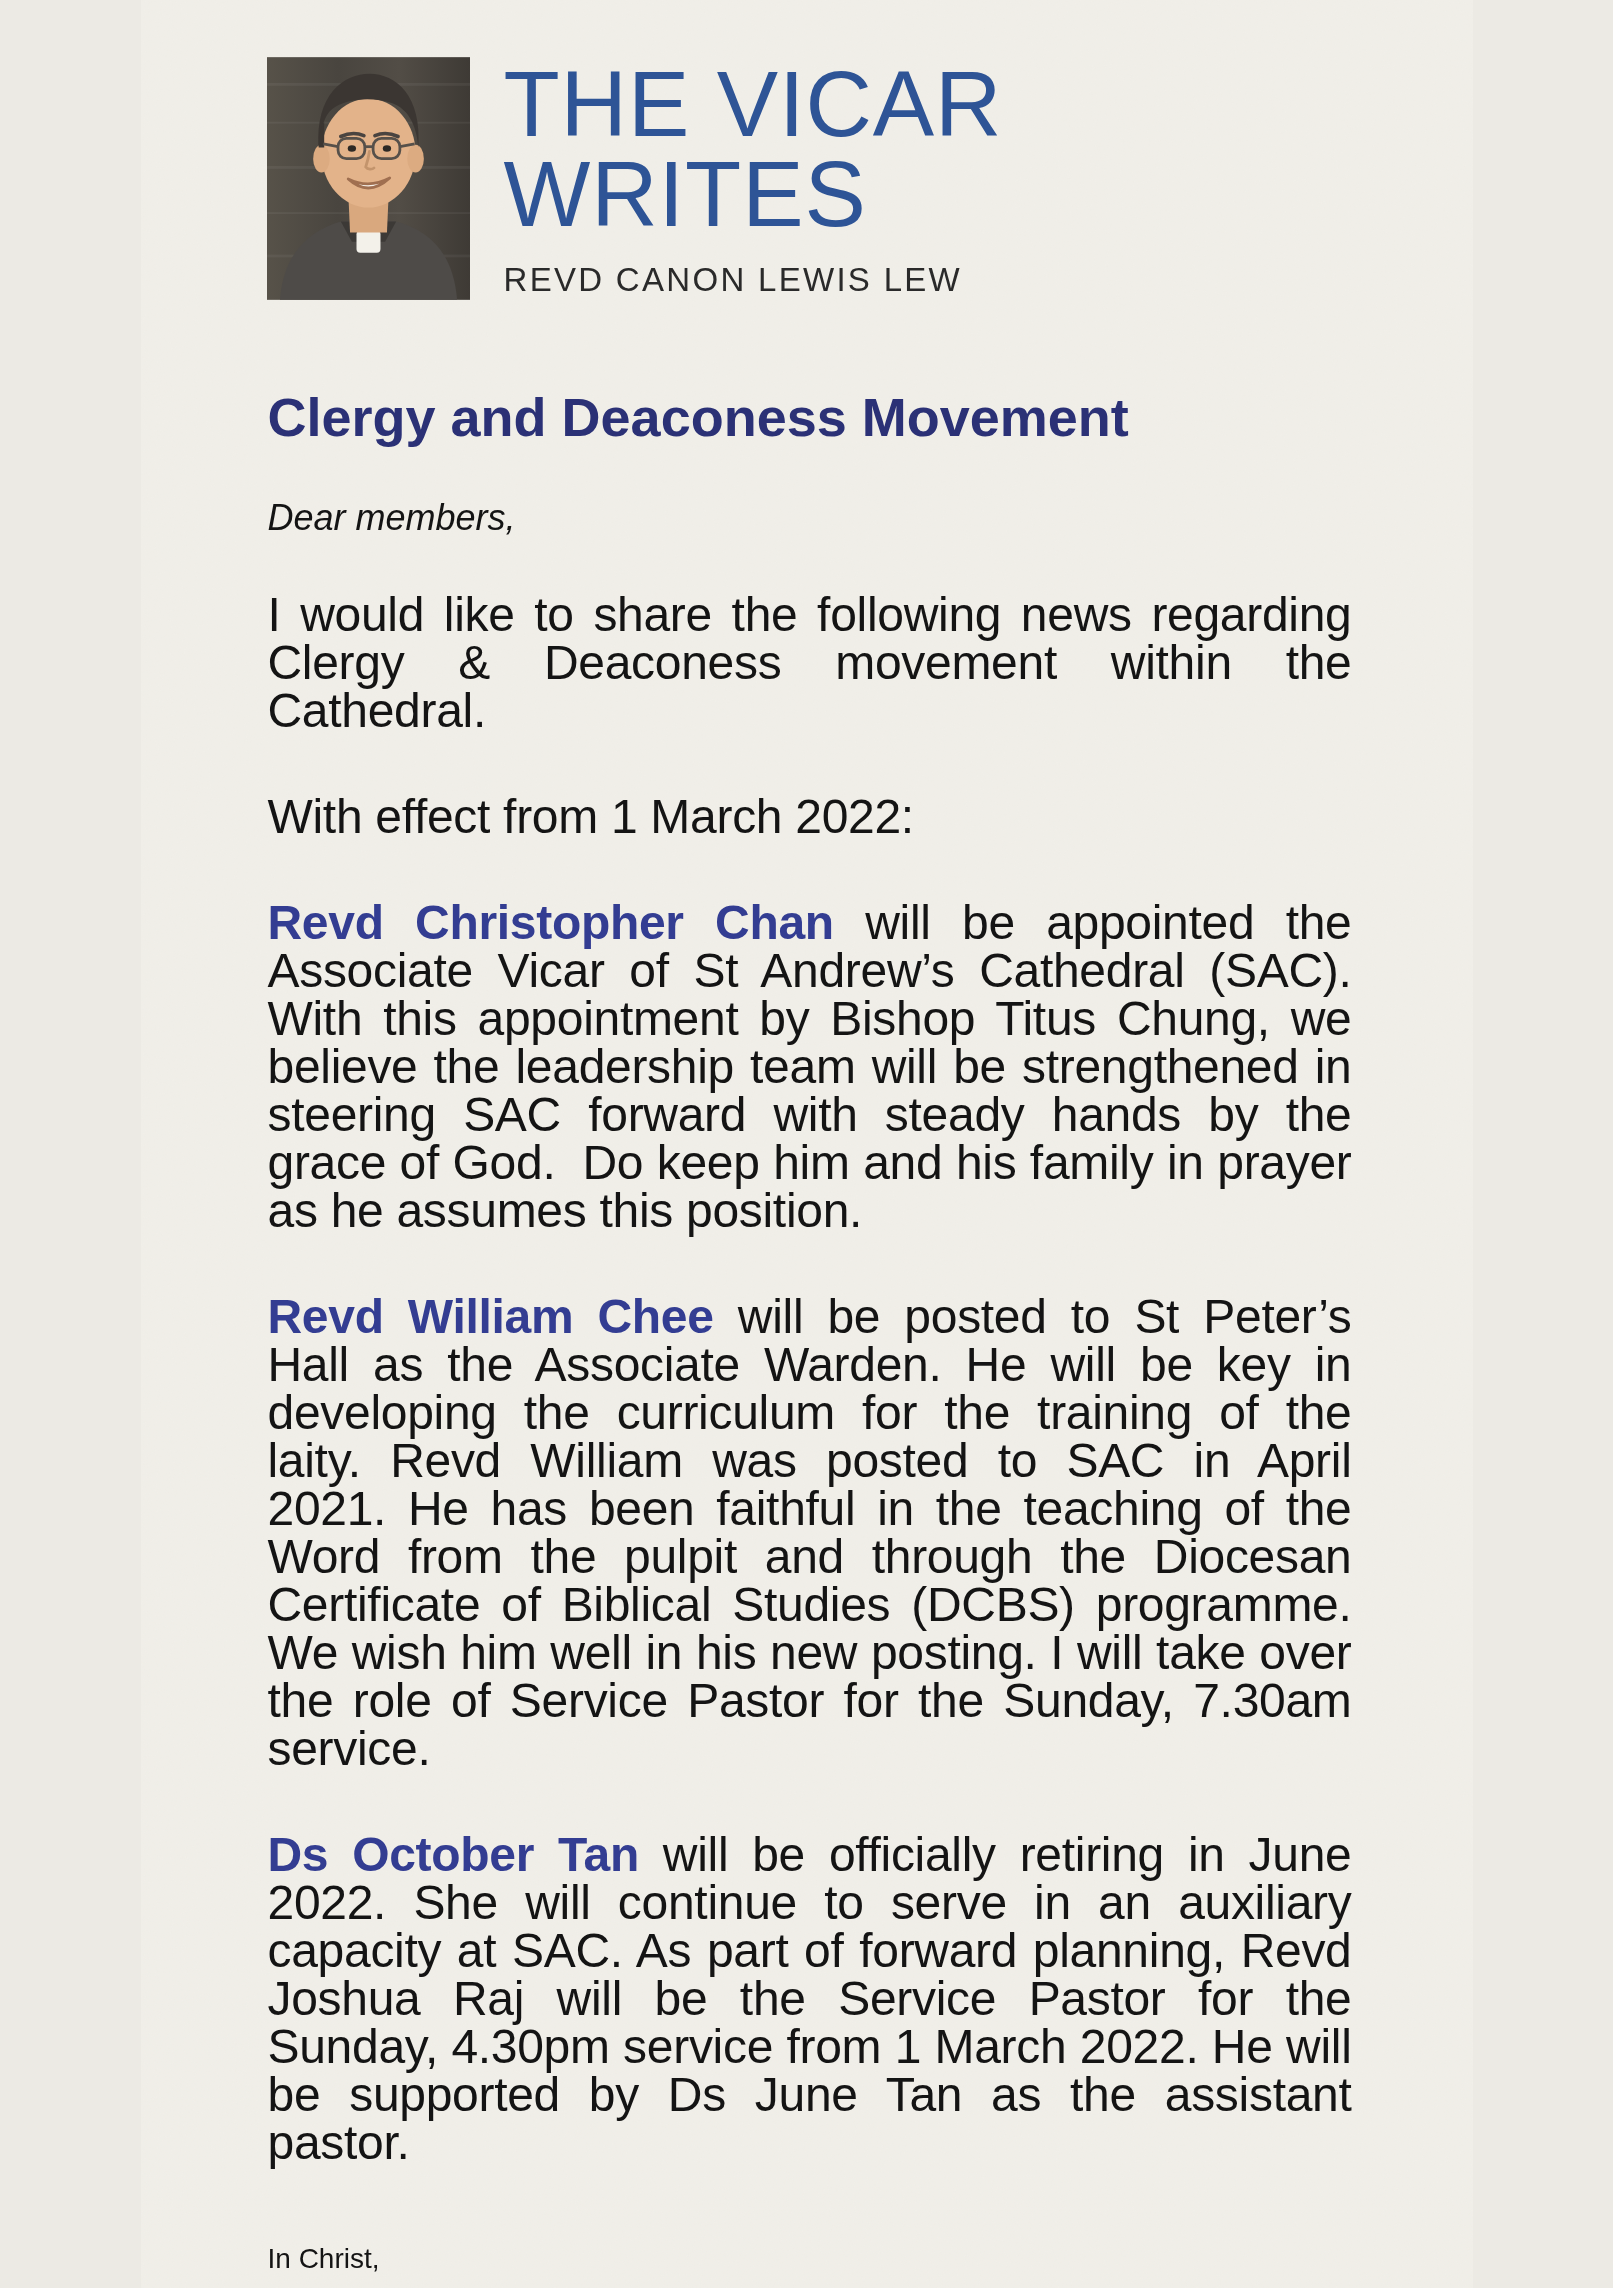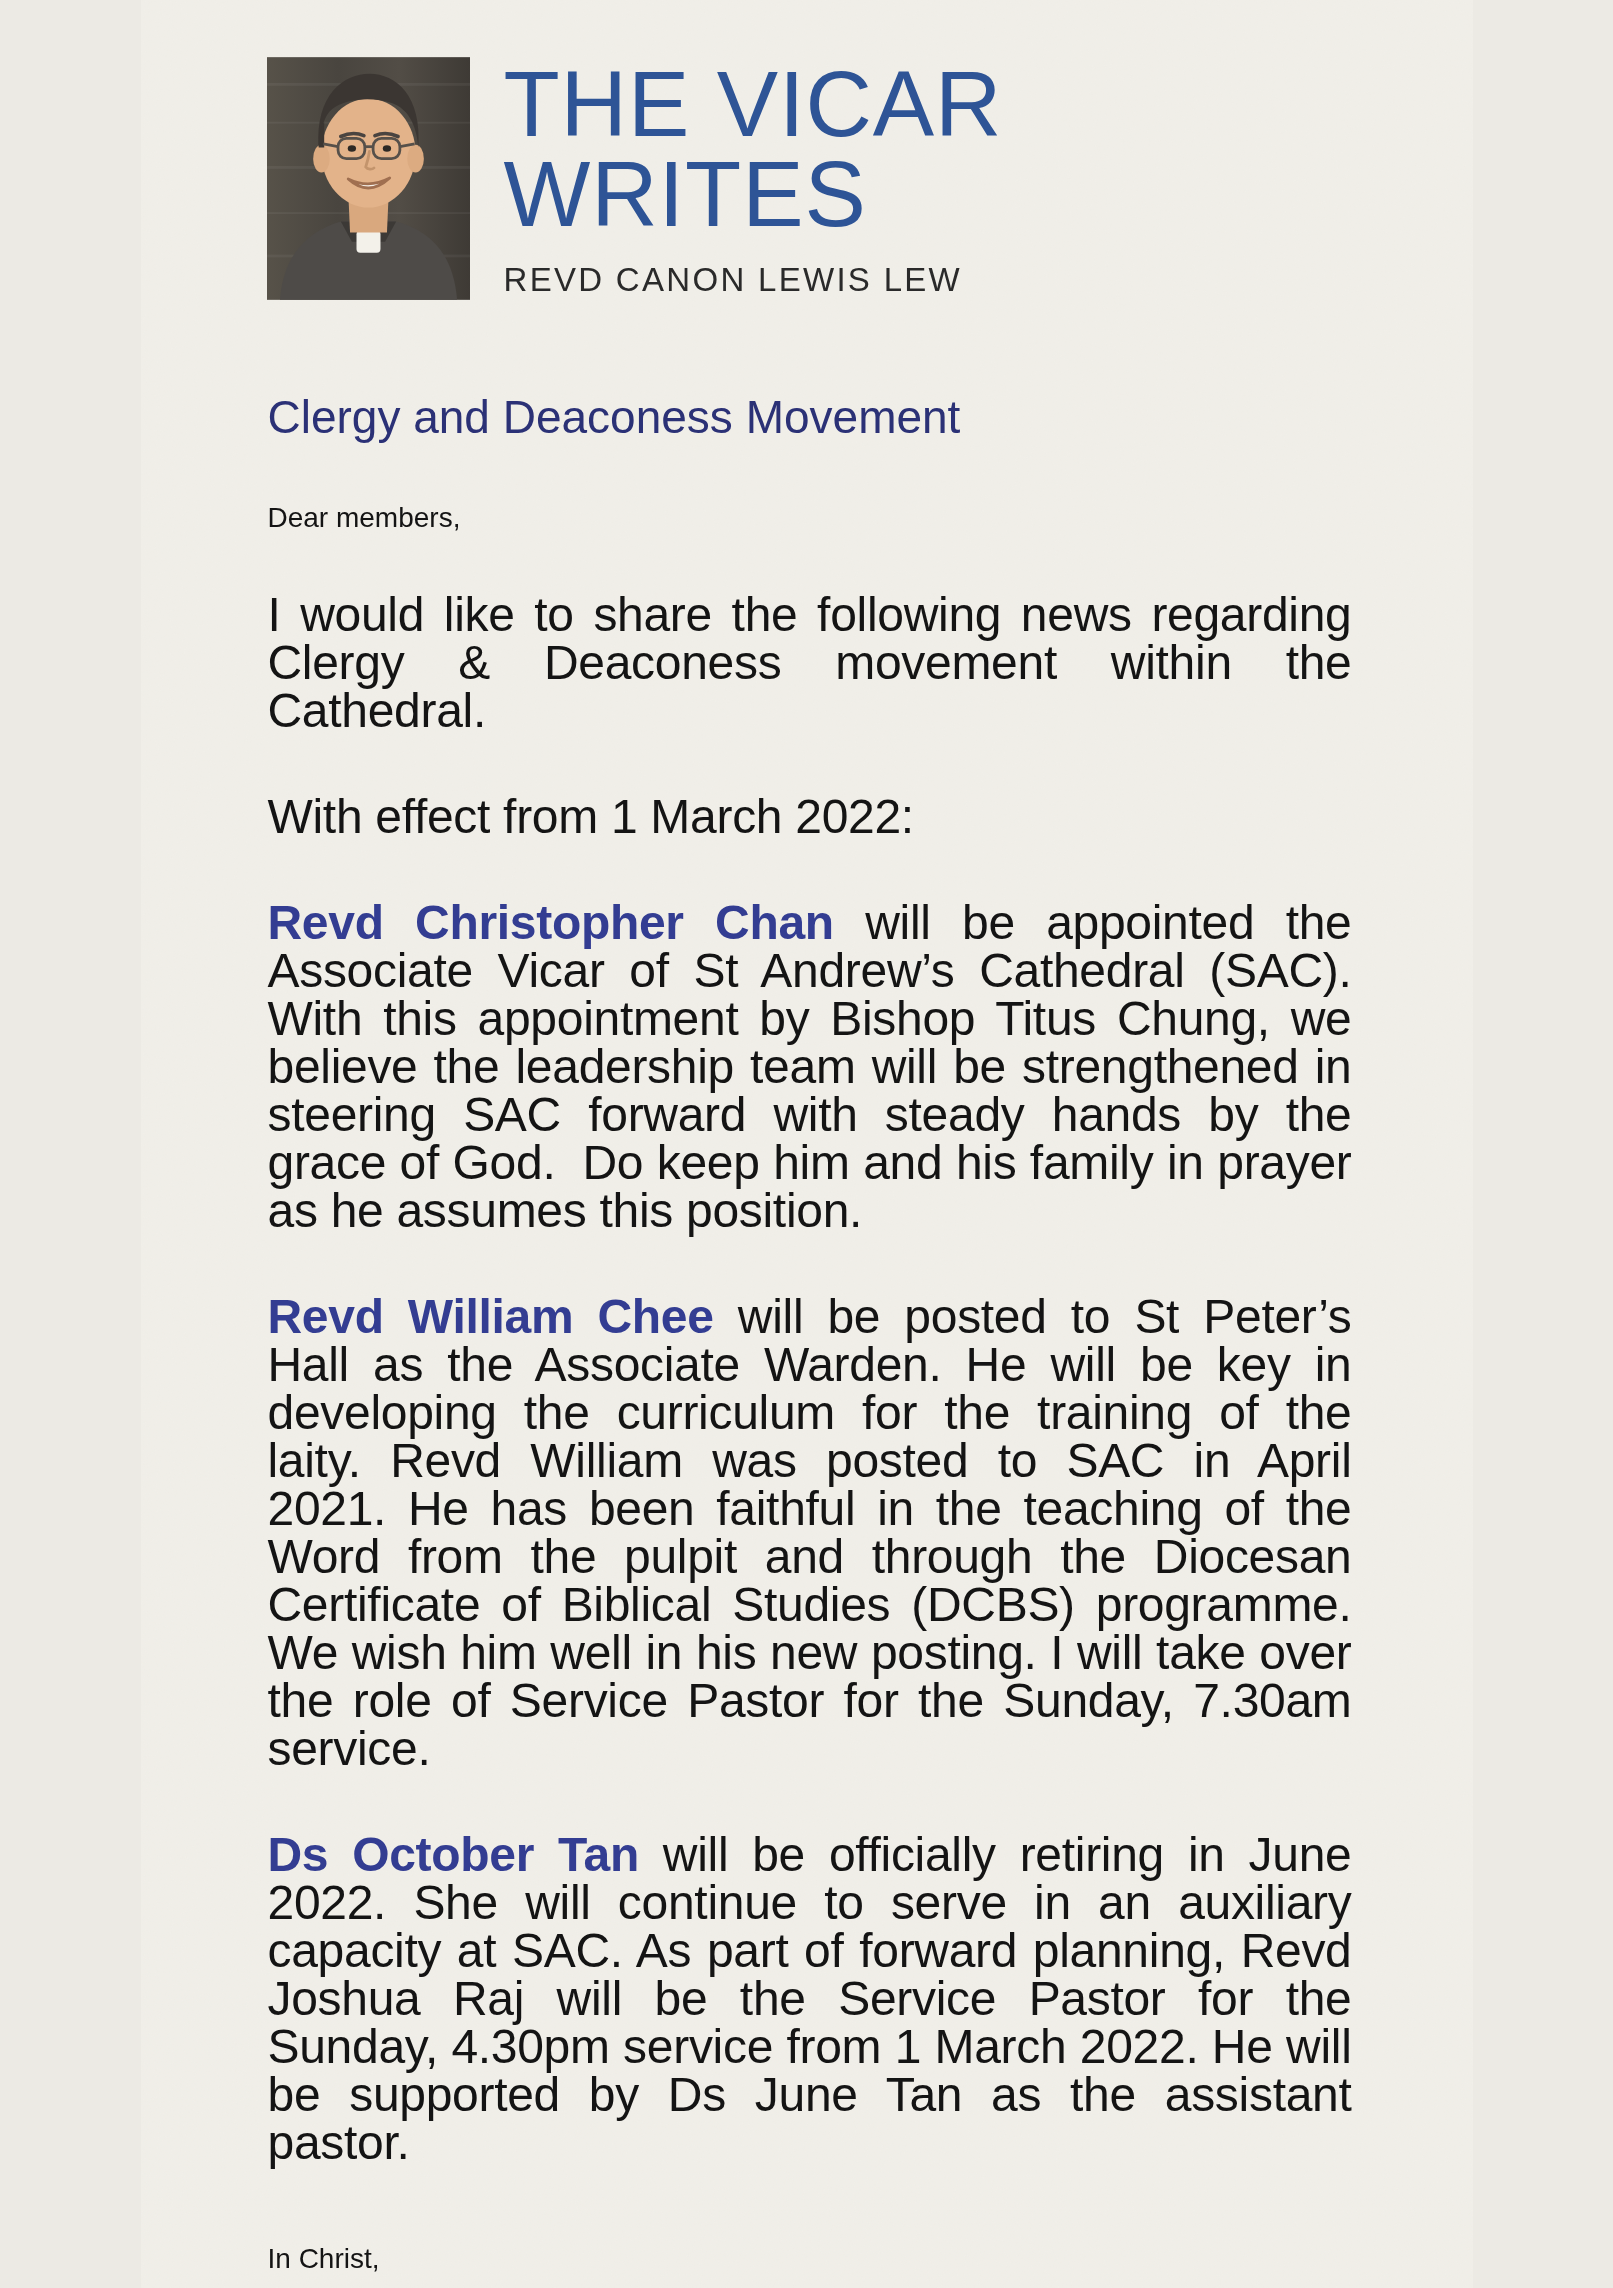--- a/index.html
+++ b/index.html
@@ -57,29 +57,30 @@
     color: #2a2a2a;
     white-space: nowrap;
   }
 
   
   .article {
     padding: 0 121px 0 127px;
   }
   .article-heading {
     margin: 90px 0 0 0;
-    font-size: 46px;
+    font-size: 54px;
     line-height: 54px;
-    font-weight: 400;
+    font-weight: 700;
     color: var(--heading-color, #2b3176);
   }
   .salutation {
     margin: 50px 0 0 0;
-    font-size: 28px;
+    font-size: 36px;
     line-height: 48px;
+    font-style: italic;
   }
   .body-para {
     margin: 58px 0 0 0;
     font-size: 48px;
     line-height: 48px;
     letter-spacing: -0.3px;
     text-align: justify;
     color: #141414;
   }
   .body-para:first-child { margin-top: 49px; }

